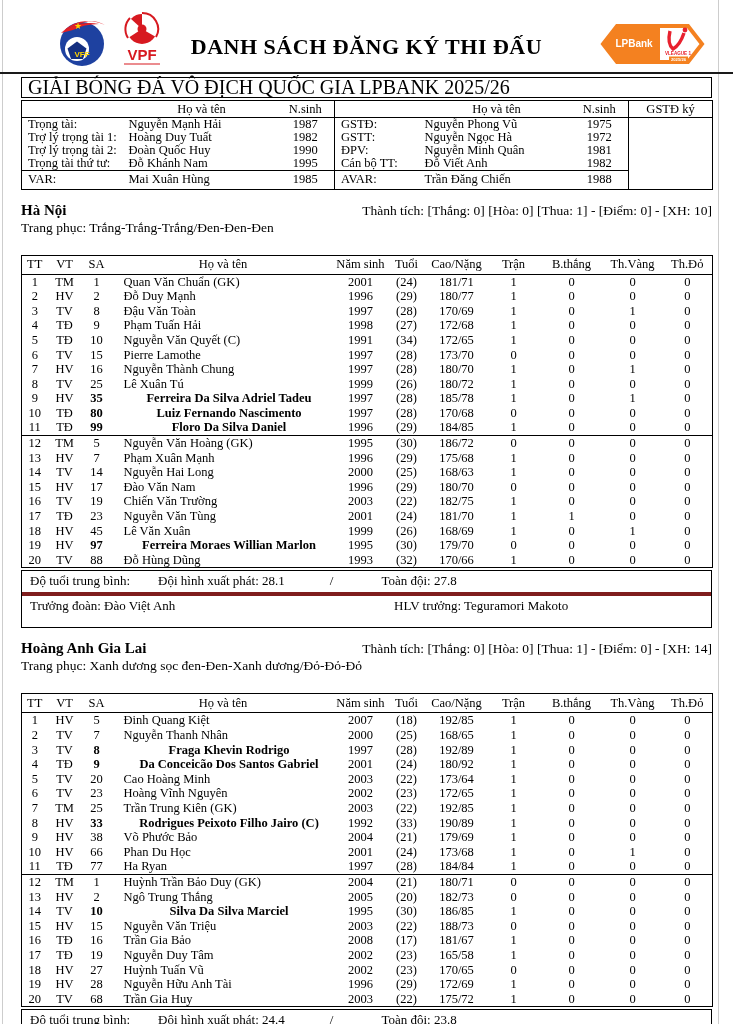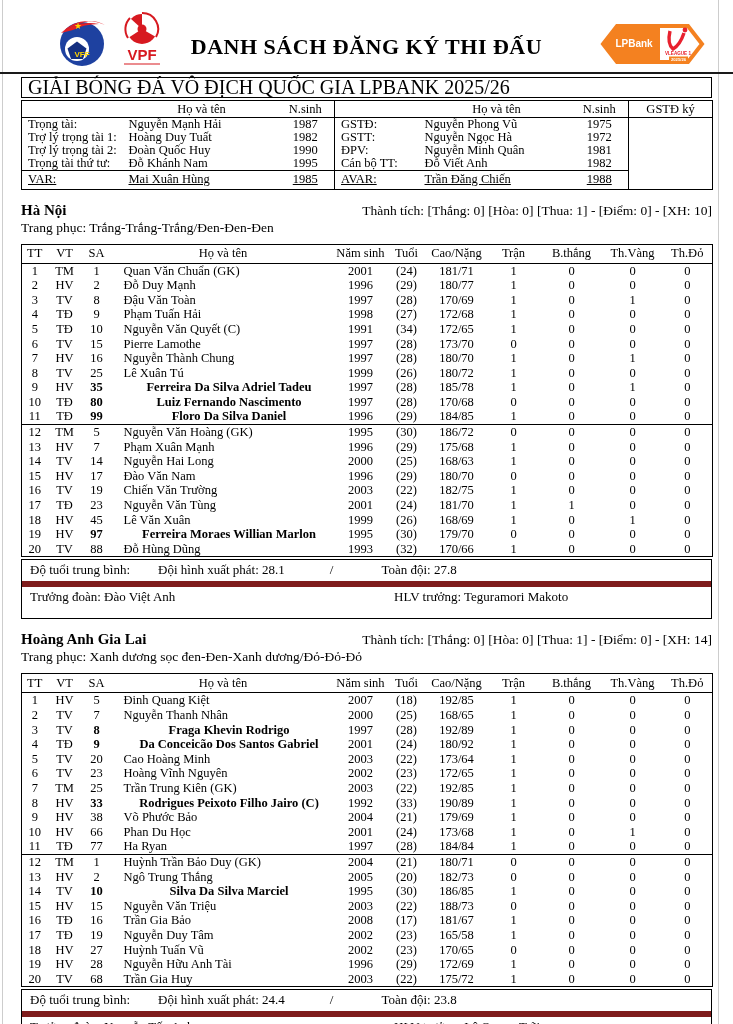--- a/index.html
+++ b/index.html
@@ -28,38 +28,38 @@
 
   
   table { border-collapse: collapse; table-layout: fixed; }
   .officials { width: 691px; border: 1px solid #000; font-size: 12.5px; margin-top: 2px; }
   .officials th { font-weight: normal; border-bottom: 1px solid #000; height: 17px; }
   .officials td { line-height: 12.9px; vertical-align: top; }
   .officials .lab { padding-left: 6px; text-align: left; }
   .officials .nm { text-align: left; padding-left: 2px; }
   .officials .bi { text-align: center; }
   .officials .vl { border-left: 1px solid #000; }
-  .officials tr.var-row td { border-top: 1px solid #000; padding-top: 2px; padding-bottom: 3px; text-decoration: underline; }
+  .officials tr.var-row td { border-top: 1px solid #000; padding-top: 2px; padding-bottom: 3px; }
 
   
   .team-line { display: flex; justify-content: space-between; align-items: baseline; margin-top: 5px; }
   .team-name { font-weight: bold; font-size: 15px; }
   .team-record { font-size: 13.5px; margin-top: 8px; }
   .kit-line { font-size: 13.5px; line-height: 17px; }
 
-  .roster { width: 691px; border: 1px solid #000; font-size: 12.5px; margin-top: 8px; }
+  .roster { width: 691px; border: 1px solid #000; font-size: 12.5px; margin-top: 19px; }
   .roster th { font-weight: normal; border-bottom: 1px solid #000; height: 19px; text-align: center; }
   .roster th.h-name { text-align: center; }
   .roster td { text-align: center; line-height: 14.6px; overflow: hidden; white-space: nowrap; }
   .roster td.name { text-align: left; padding-left: 12px; }
   .roster td.b { font-weight: bold; text-align: center; }
   .roster tr.sep td { border-top: 1px solid #000; }
 
   .footerbox { border: 1px solid #000; margin-top: 2px; font-size: 13px; }
-  .avg-row { border-bottom: 6px solid #7f1d1d; padding: 2px 8px 3px 8px; display: flex; }
+  .avg-row { border-bottom: 4px solid #7f1d1d; padding: 2px 8px 3px 8px; display: flex; }
   .avg-row .g1 { margin-left: 28px; } .avg-row .g2 { margin-left: 45px; } .avg-row .g3 { margin-left: 48px; }
   .staff-row { position: relative; padding: 2px 8px 3px 8px; height: 31px; }
   .staff-row .coach { position: absolute; left: 372px; top: 2px; }
 </style>
 </head>
 <body>
 
 <div class="edge l"></div>
 <div class="edge r"></div>
 

